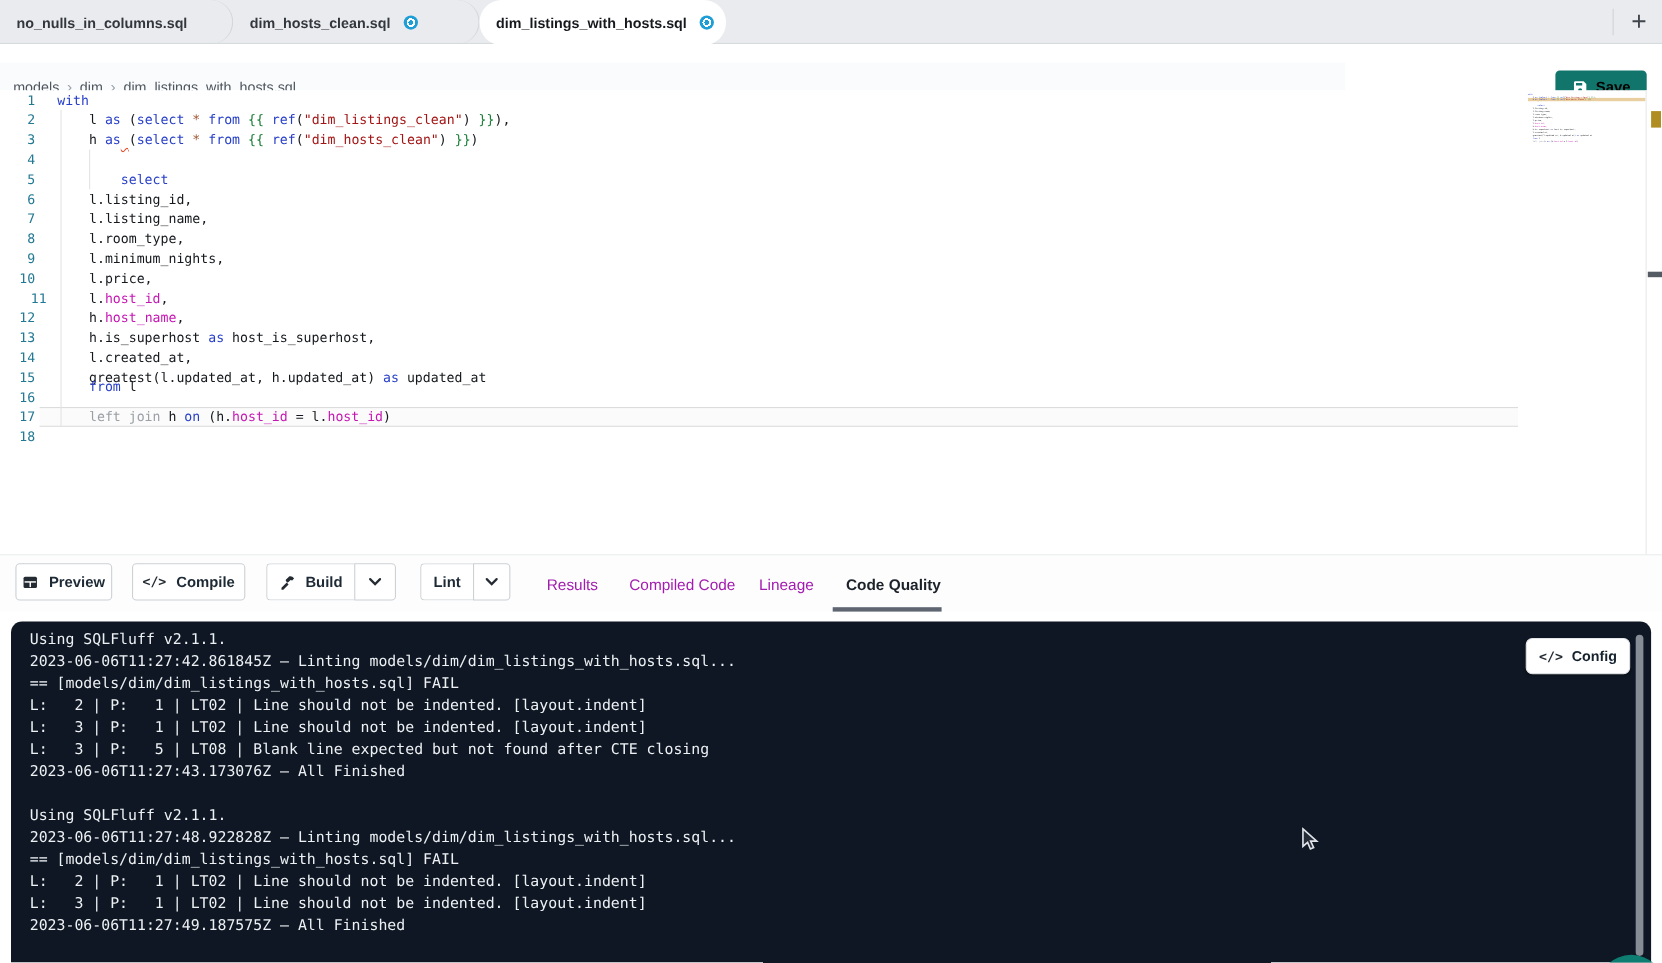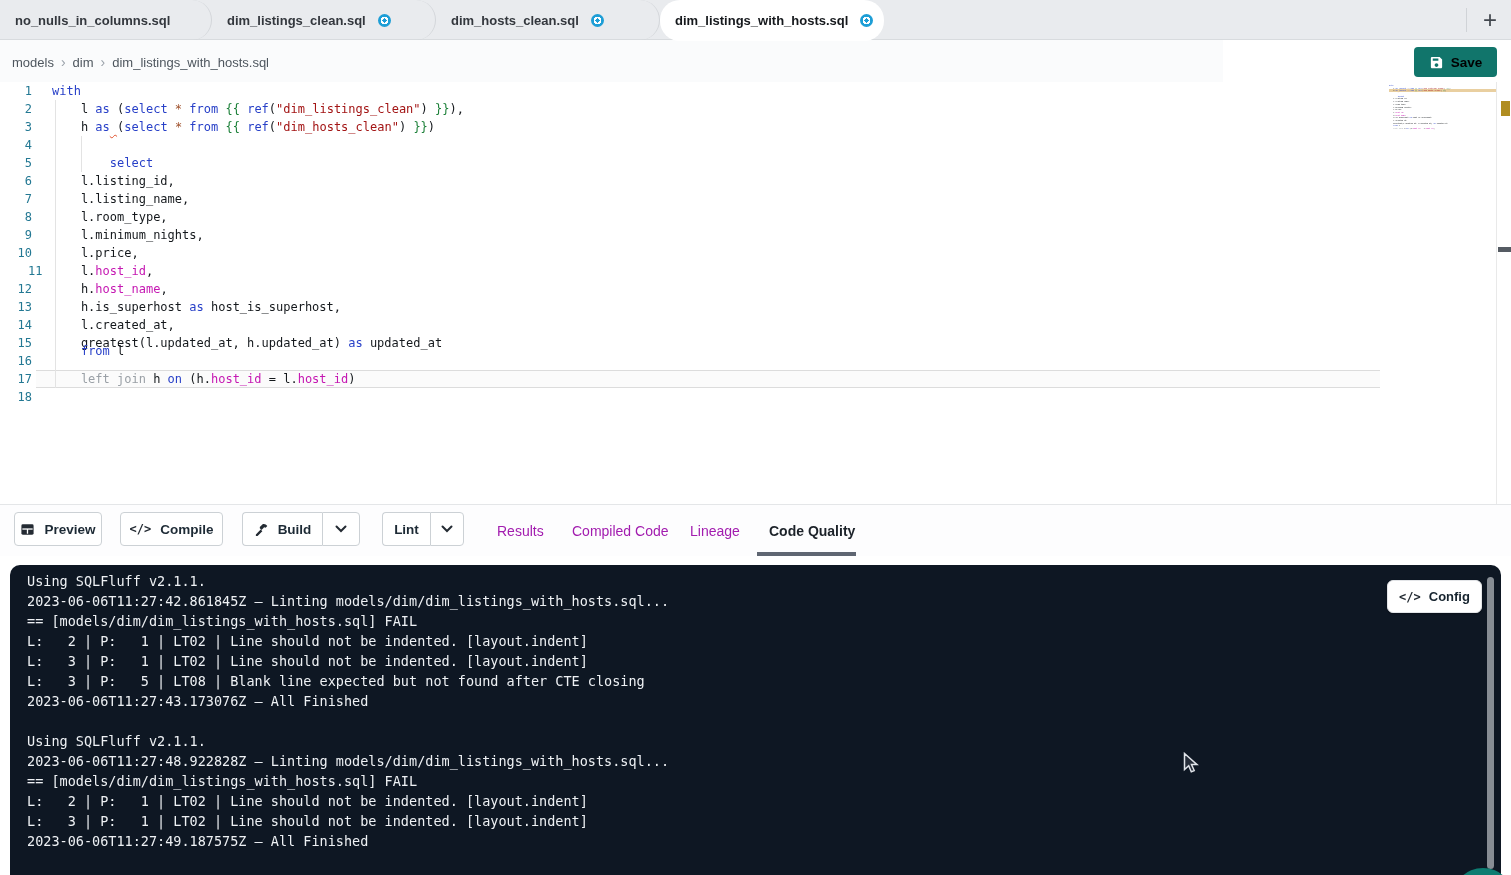--- a/index.html
+++ b/index.html
@@ -17,21 +17,21 @@
   .tab.active .tab-label { color:#15181c; }
   .dot { width:13px; height:13px; border-radius:50%; margin-left:auto; flex:0 0 13px;
     background:radial-gradient(circle, #1e9ed6 0 2.2px, #ffffff 2.2px 3.9px, #1e9ed6 3.9px 6.6px); }
   .tab .dot { margin-left:12px; }
   .newtab-divider { position:absolute; left:1466px; top:8px; width:1px; height:24px; background:#d0d3d7; }
   .newtab { position:absolute; left:1474px; top:4px; width:32px; height:32px;
     font-size:24px; font-weight:400; color:#41464d; display:flex; align-items:center;
     justify-content:center; cursor:pointer; }
 
   
-  .crumbbar { position:absolute; left:0; top:40px; width:1223px; height:44px;
+  .crumbbar { position:absolute; left:0; top:57px; width:1223px; height:44px;
     background:#fafbfc; border-bottom:1px solid #eef0f2; }
   .breadcrumb { position:absolute; left:12px; top:0; height:44px; display:flex;
     align-items:center; gap:7px; font-size:13px; color:#4e565e; }
   .bc-sep { color:#9aa2aa; font-size:14px; }
   .bc-item { cursor:pointer; }
   .save-btn { position:absolute; left:1414px; top:7px; width:83px; height:30px;
     background:#11756b; color:#000000; border:none; border-radius:4px; display:flex;
     align-items:center; justify-content:center; gap:7px; font-size:13.5px;
     font-weight:600; cursor:pointer; font-family:"Liberation Sans",sans-serif; }
 
@@ -103,24 +103,20 @@
 </style>
 </head>
 <body>
 
 <div id="app">
 
   <div class="tabbar">
     <div style="display:flex">
         <div class="tab" style="width: 212px;">
           <span class="tab-label">no_nulls_in_columns.sql</span>
-        </div>
-        <div class="tab" style="width: 224px;">
-          <span class="tab-label">dim_listings_clean.sql</span>
-          <span class="dot"></span>
         </div>
         <div class="tab" style="width: 224px;">
           <span class="tab-label">dim_hosts_clean.sql</span>
           <span class="dot"></span>
         </div>
         <div class="tab active" style="width: 224px;">
           <span class="tab-label">dim_listings_with_hosts.sql</span>
           <span class="dot"></span>
         </div>
       </div>

